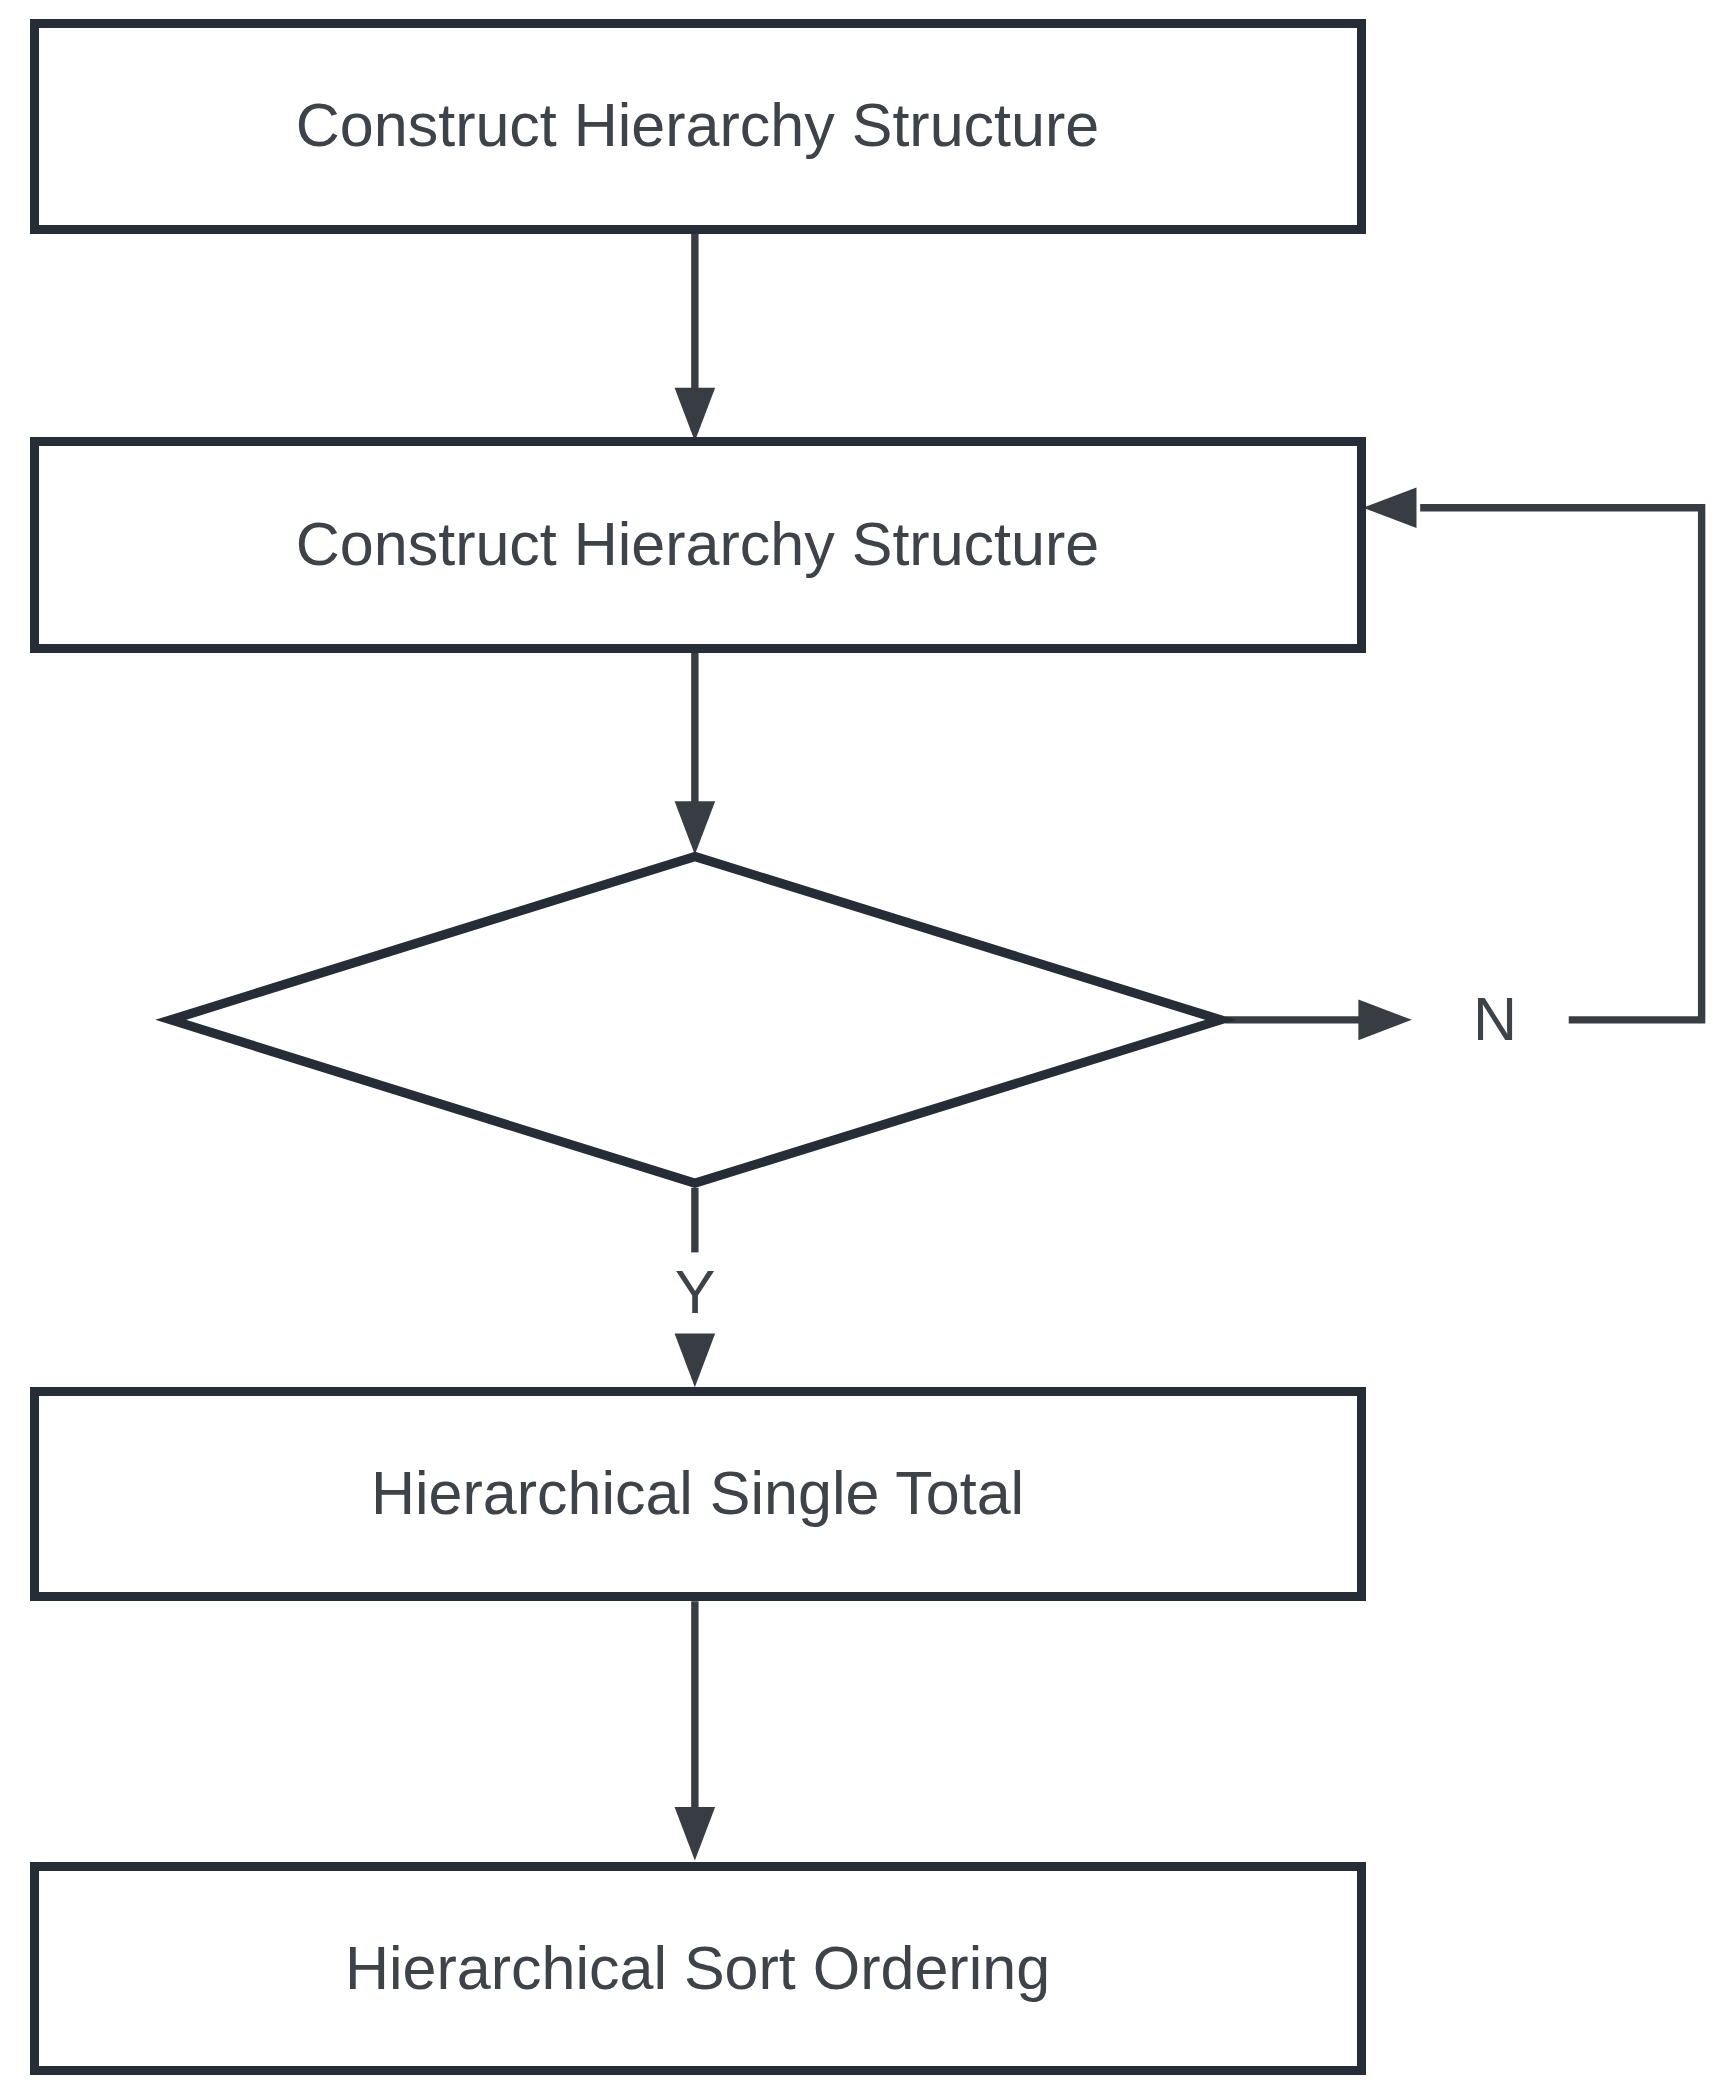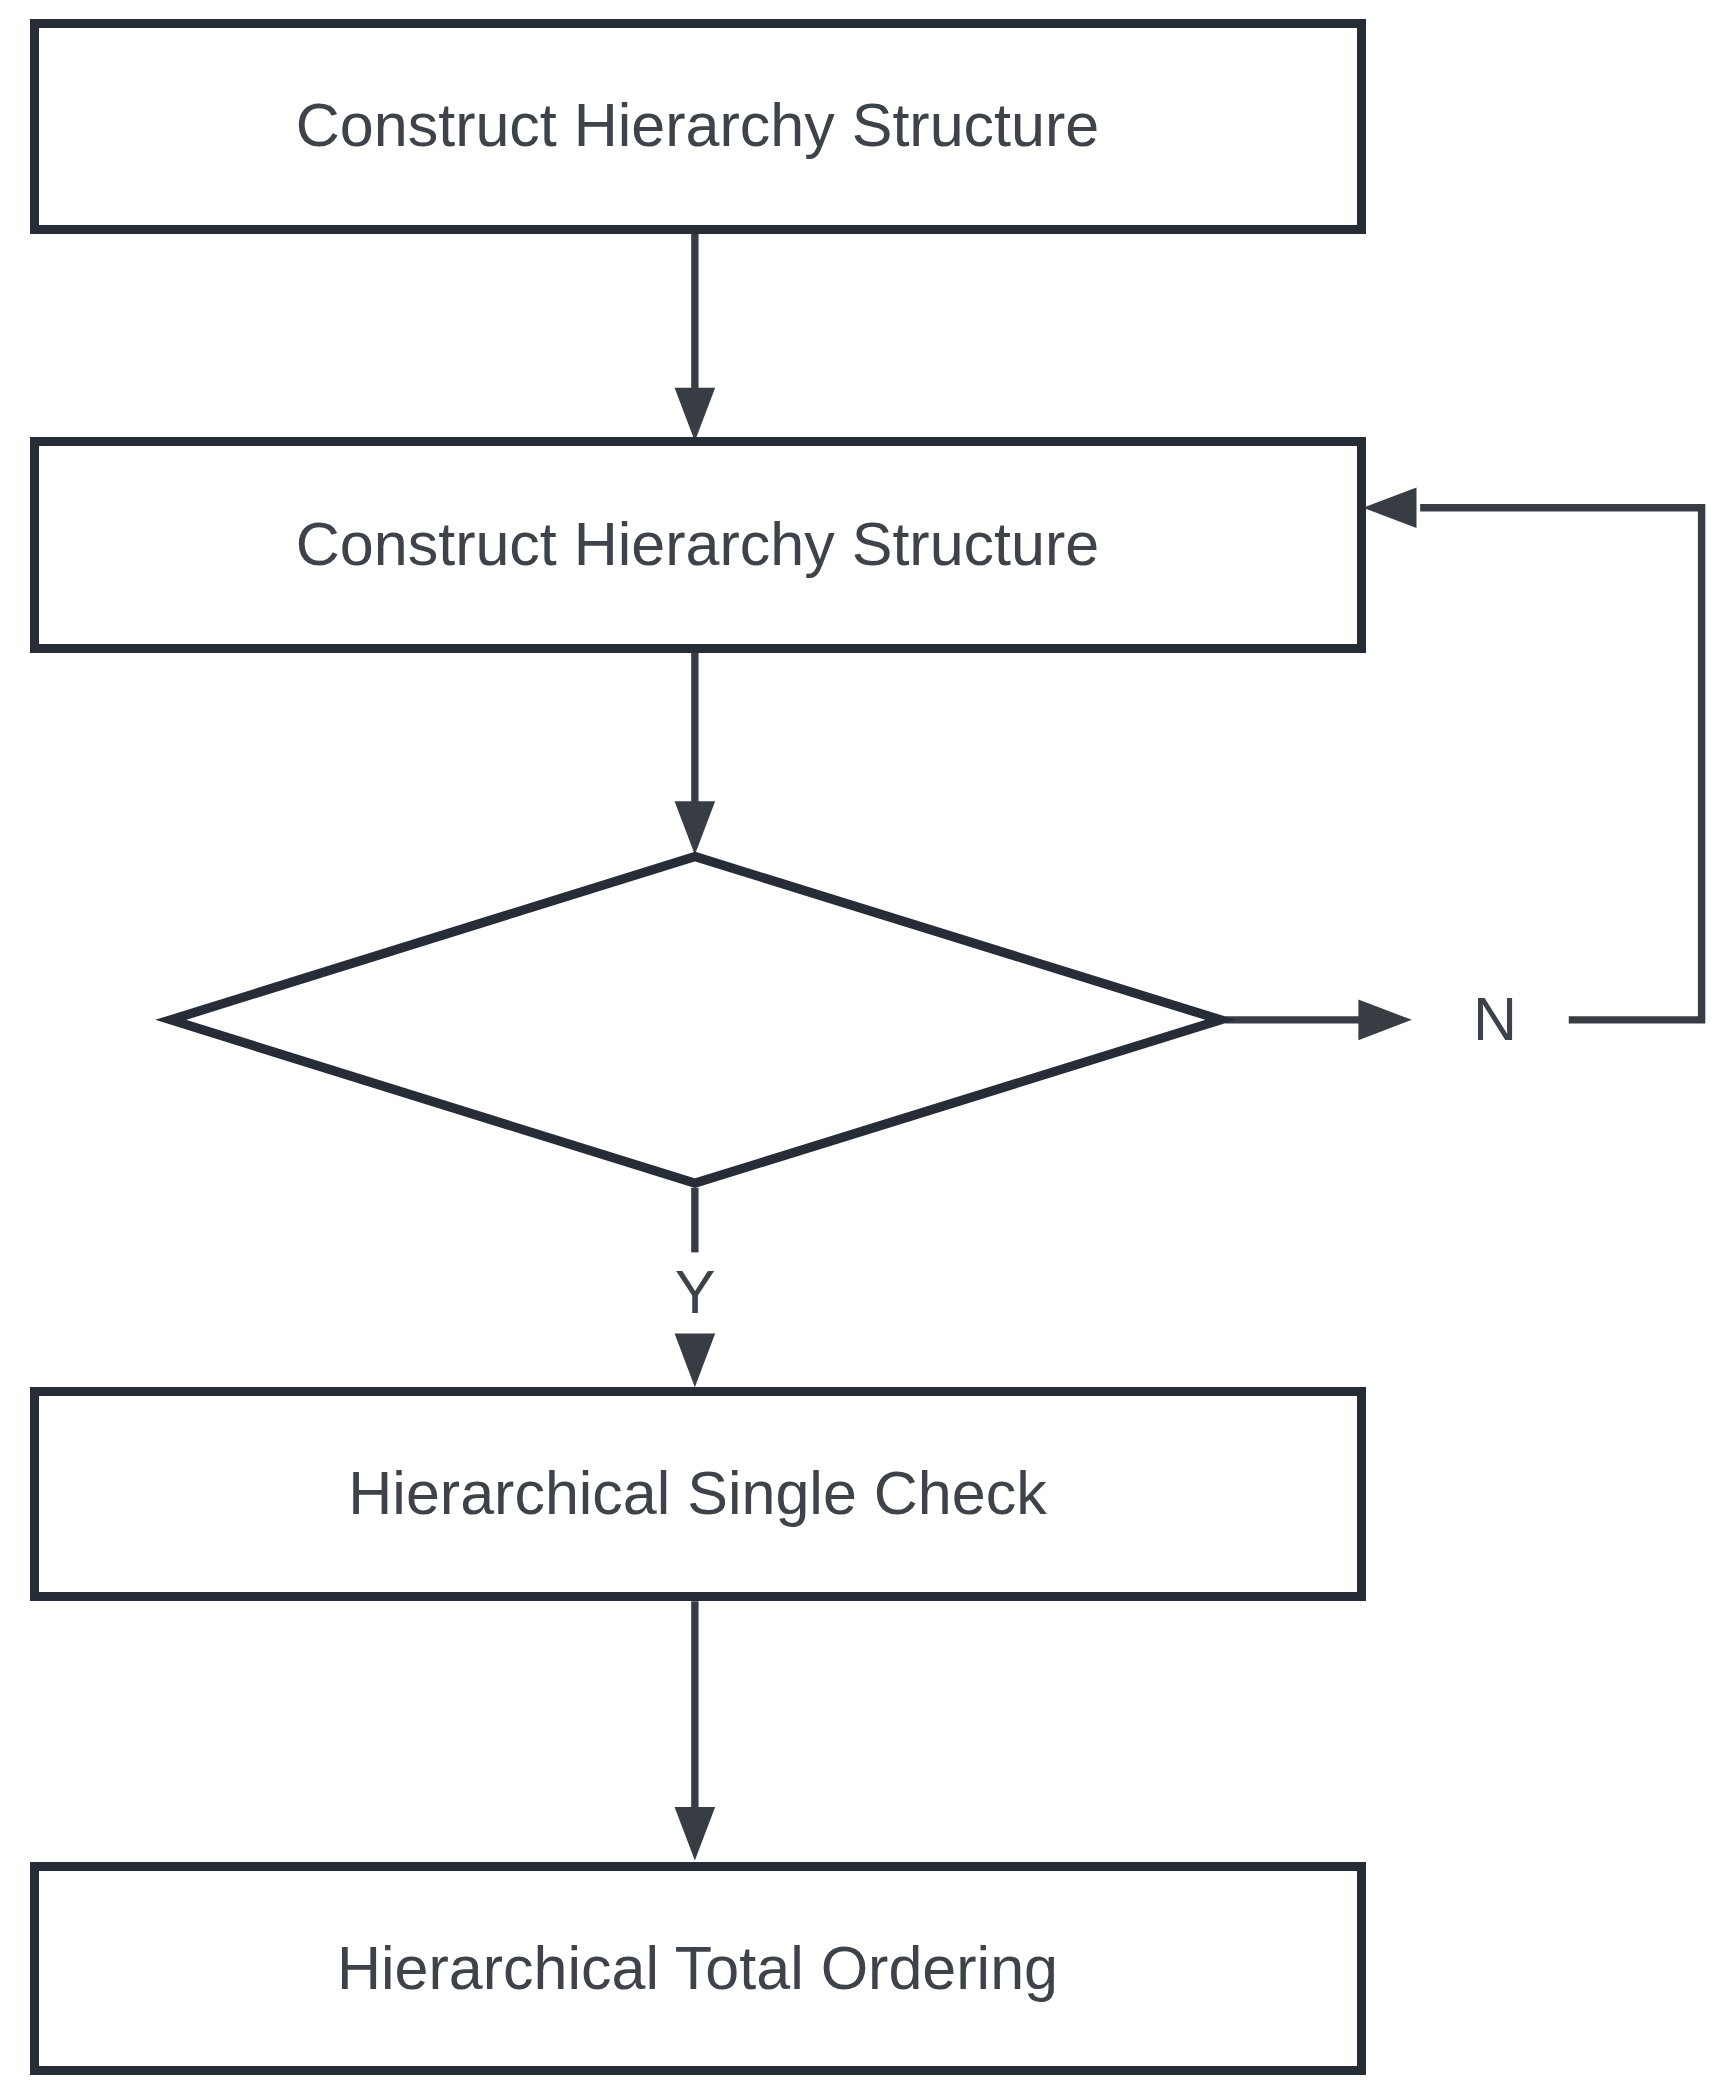--- a/index.html
+++ b/index.html
@@ -117,24 +117,24 @@
   <div class="node rect" style="top:18.5px;height:215px;">
     <span class="node-label">Construct Hierarchy Structure</span>
   </div>
 
   <div class="node rect" style="top:437px;height:216px;">
     <span class="node-label">Construct Hierarchy Structure</span>
   </div>
 
 
   <div class="node rect" style="top:1387px;height:214px;">
-    <span class="node-label">Hierarchical Single Check</span>
+    <span class="node-label">Hierarchical Single Total</span>
   </div>
 
   <div class="node rect" style="top:1862px;height:213px;">
-    <span class="node-label">Hierarchical Total Ordering</span>
+    <span class="node-label">Hierarchical Sort Ordering</span>
   </div>
 
   <div class="branch-label" id="branch-label-no">N</div>
   <div class="branch-label" id="branch-label-yes">Y</div>
 
 </div>
 
 
 </body></html>

